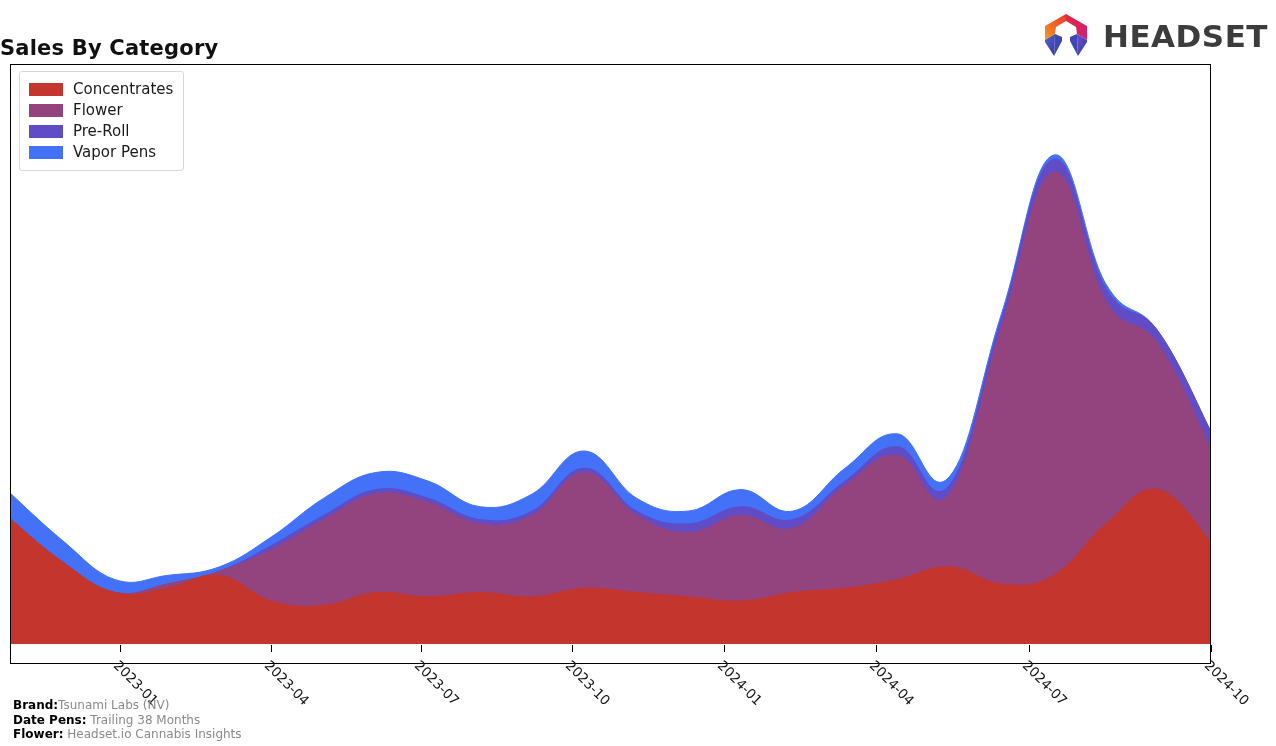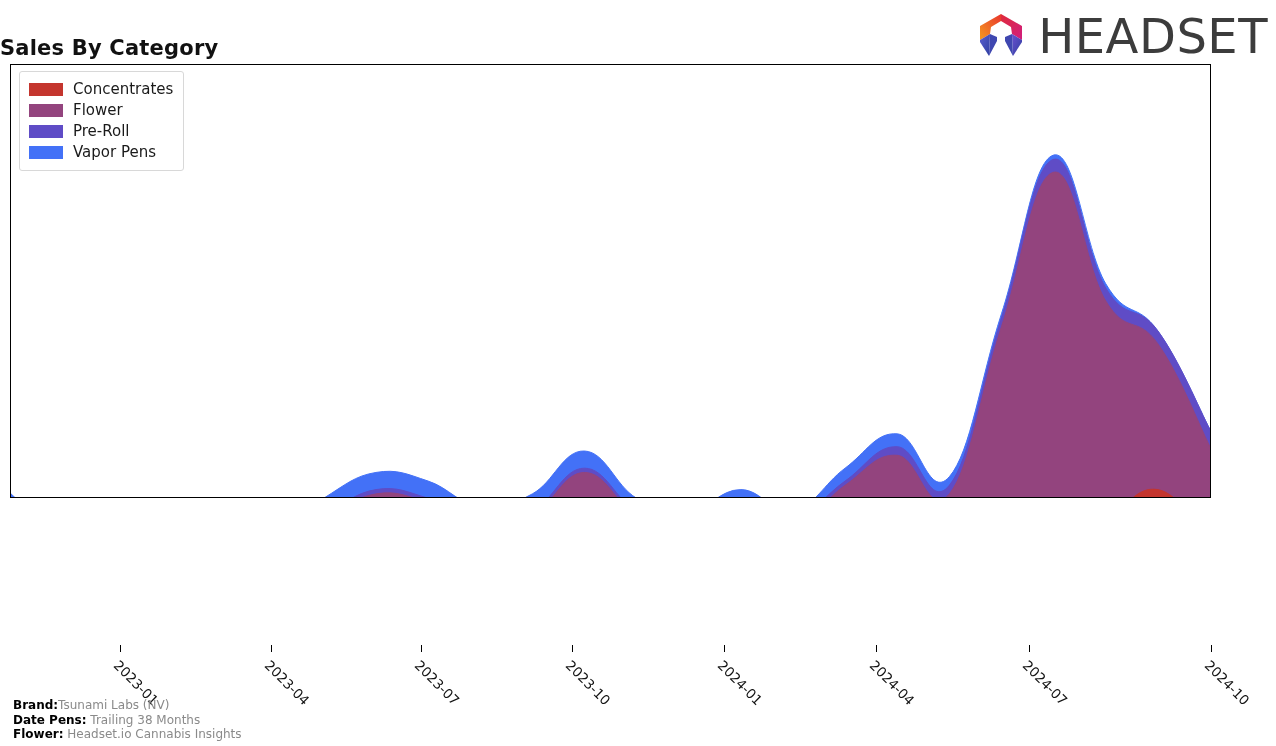--- a/index.html
+++ b/index.html
@@ -35,35 +35,35 @@
     display: flex;
     align-items: center;
     gap: 6px;
   }
   #brand-logo .logo-mark {
     width: 62px;
     height: 52px;
     display: block;
   }
   #brand-logo .logo-text {
-    font-size: 48px;
-    font-weight: 400;
+    font-size: 31px;
+    font-weight: 700;
     color: #3c3c3c;
     letter-spacing: 0.5px;
     line-height: 1;
     font-family: "DejaVu Sans", "Liberation Sans", sans-serif;
   }
 
   
   #plot-area {
     position: absolute;
     left: 10px;
     top: 64px;
     width: 1201px;
-    height: 434px;
+    height: 600px;
     border: 1.4px solid #000000;
     box-sizing: border-box;
     background: #ffffff;
     overflow: hidden;
   }
   #plot-svg {
     position: absolute;
     left: 0;
     top: 0;
     display: block;

